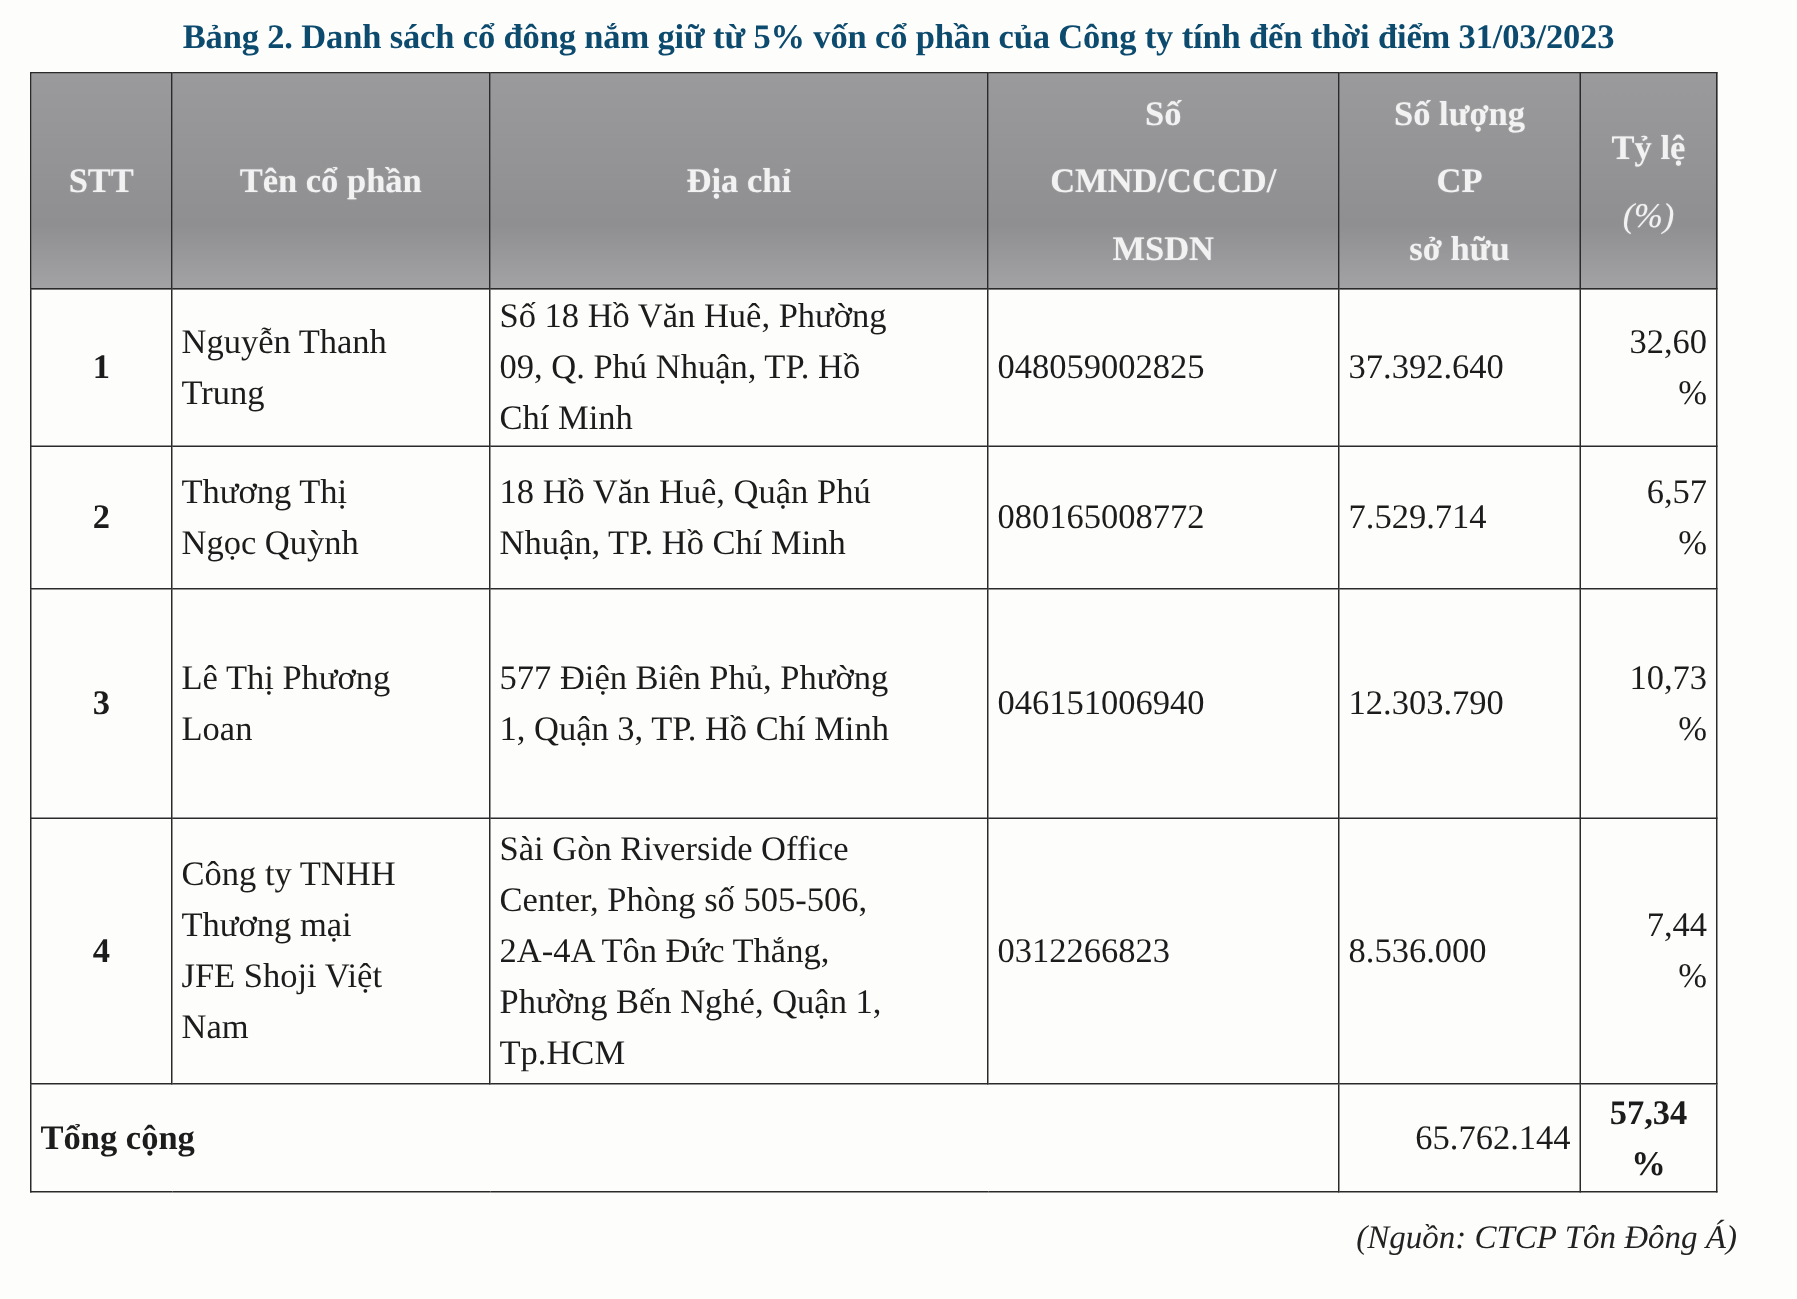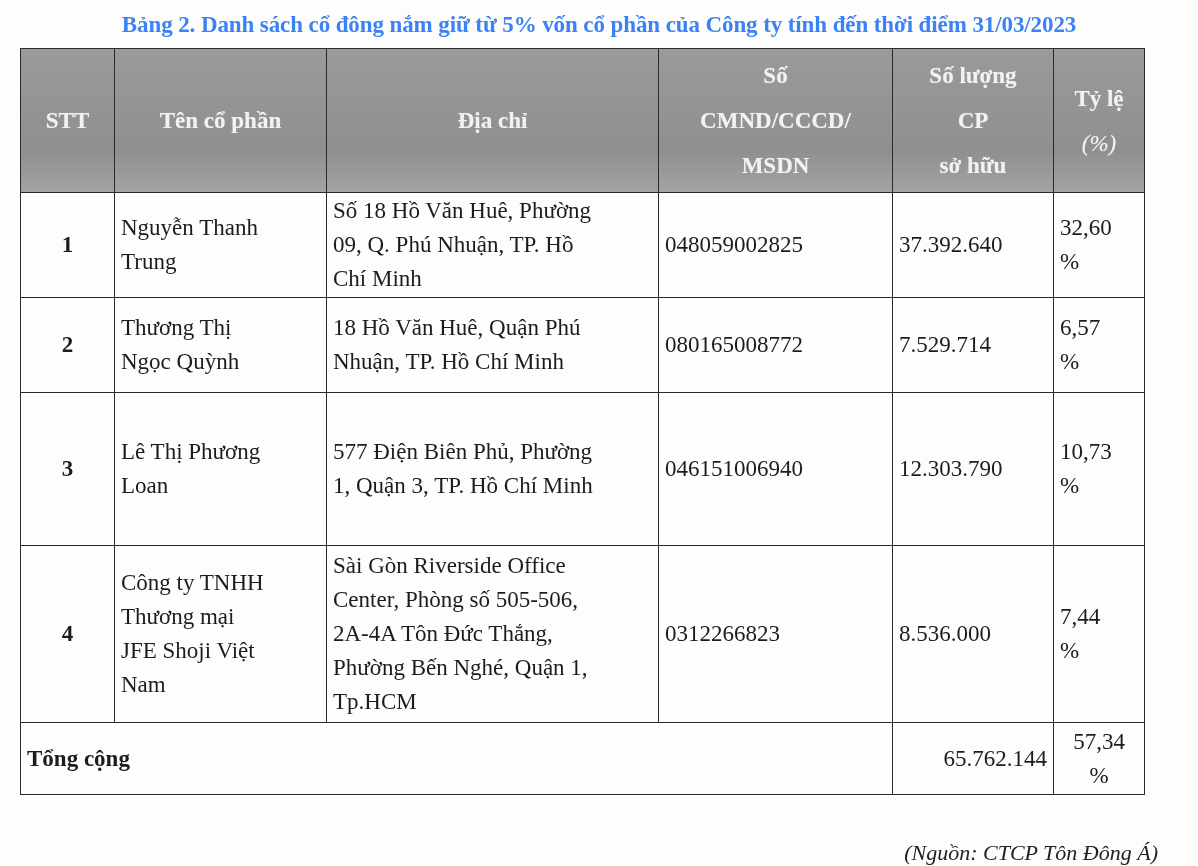--- a/index.html
+++ b/index.html
@@ -17,21 +17,21 @@
     }
     .caption {
       position: absolute;
       left: 0;
       top: 12px;
       width: 1198px;
       text-align: center;
       font-weight: bold;
       font-size: 23px;
       letter-spacing: -0.1px;
-      color: #3b82f6;
+      color: #0c4a6e;
       white-space: nowrap;
     }
     table.holders {
       position: absolute;
       left: 20px;
       top: 48px;
       width: 1124px;
       border-collapse: collapse;
       table-layout: fixed;
     }
@@ -49,33 +49,33 @@
       text-align: center;
       height: 143px;
       line-height: 45px;
       text-shadow: 0 0 1px rgba(255,255,255,0.4);
     }
     th .italic { font-style: italic; font-weight: normal; }
     td.stt { text-align: center; font-weight: bold; }
     td.name { font-weight: normal; padding-left: 12px; }
     td.addr { padding-left: 12px; margin-left: 20px; }
     td.num { }
-    td.pct { text-align: left; line-height: 34px; }
+    td.pct { text-align: right; line-height: 34px; }
     td.total-label { text-align: left; font-weight: bold; }
     td.total-num { text-align: right; font-weight: normal; }
-    td.total-pct { text-align: center; font-weight: normal; }
+    td.total-pct { text-align: center; font-weight: bold; }
     tr.r1 td { height: 104px; }
     tr.r2 td { height: 94px; }
     tr.r3 td { height: 152px; }
     tr.r4 td { height: 176px; }
     tr.rt td { height: 71px; }
     .source {
       position: absolute;
       right: 40px;
-      top: 840px;
+      top: 812px;
       font-style: italic;
       font-size: 22px;
       color: #222;
     }
     .line { display: block; }
   </style>
 </head>
 <body>
 
 <div class="caption">Bảng 2. Danh sách cổ đông nắm giữ từ 5% vốn cổ phần của Công ty tính đến thời điểm 31/03/2023</div>

